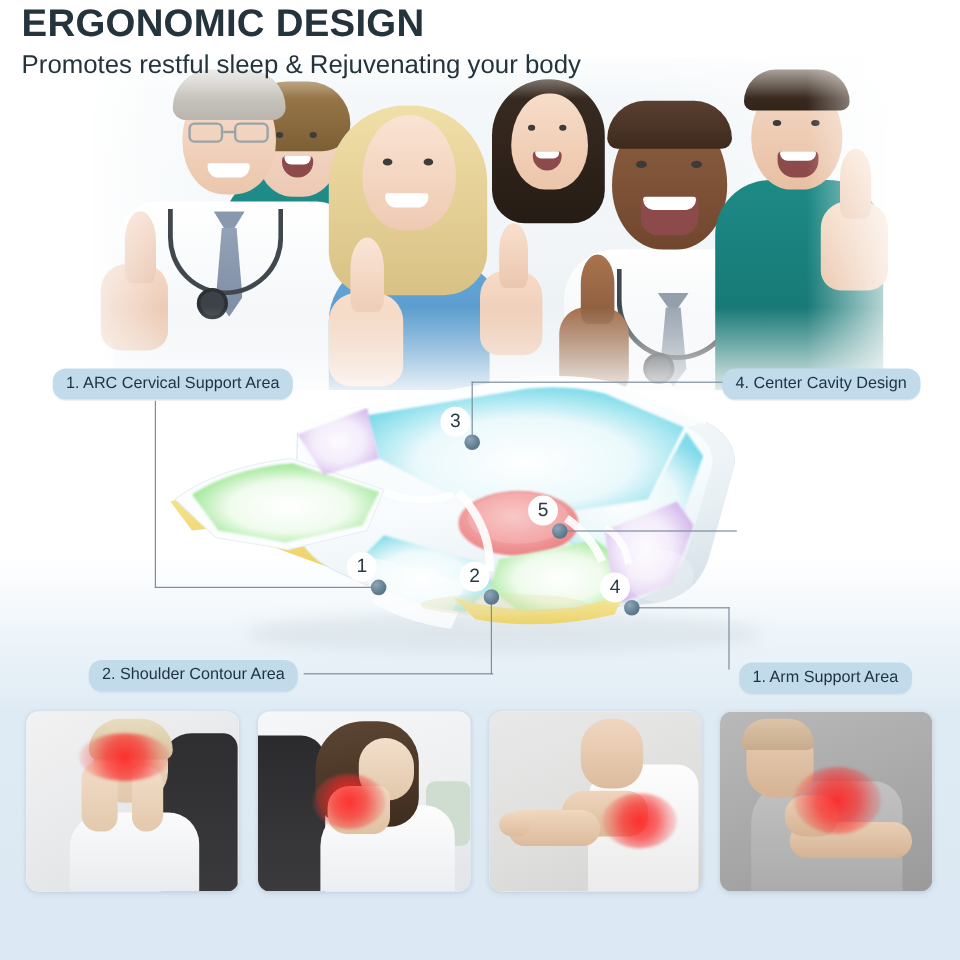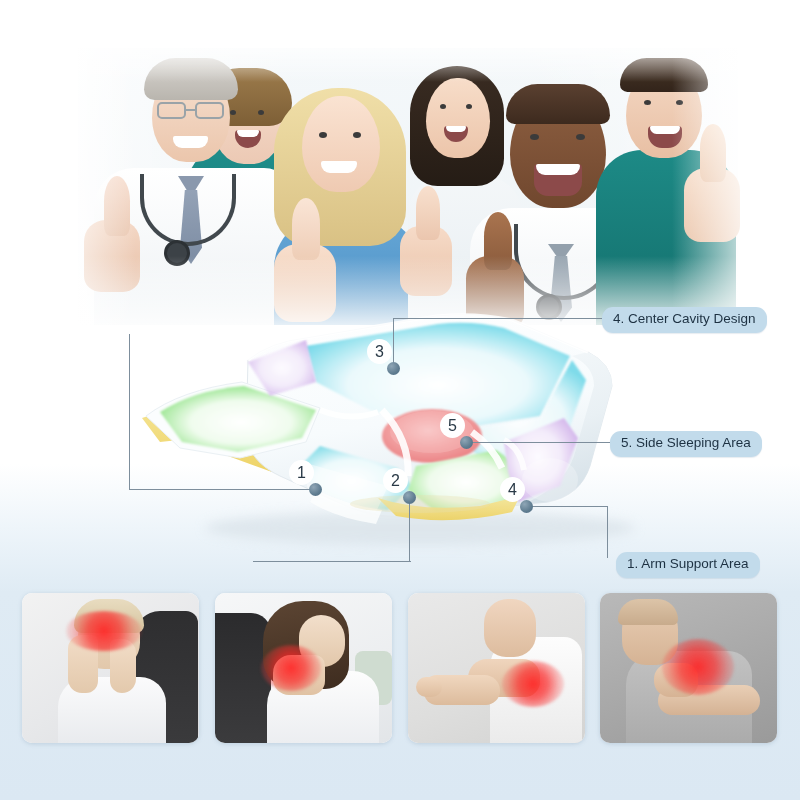--- a/index.html
+++ b/index.html
@@ -213,20 +213,24 @@
     background: radial-gradient(circle, rgba(255,35,35,0.92) 0%, rgba(250,40,40,0.7) 38%, rgba(245,60,60,0.30) 68%, rgba(255,90,90,0) 100%);
     filter: blur(1.5px);
   }
   .fig { position: absolute; }
 </style>
 </head>
 <body>
 
 <div id="page">
 
+  <div class="header">
+    <div class="title">ERGONOMIC DESIGN</div>
+    <div class="subtitle">Promotes restful sleep &amp; Rejuvenating your body</div>
+  </div>
 
   <div class="doctors-band">
     <div class="doctors-inner">
 
       <div class="doc">
         <div class="body-sh" style="left:108px;top:96px;width:128px;height:186px;background:linear-gradient(180deg,#1f8e8b 0%,#15706e 100%);border-radius:46px 46px 0 0;"></div>
         <div class="head" style="left:135px;top:32px;width:70px;height:84px;background:linear-gradient(180deg,#f6ddcd 0%,#ecc9b4 100%);"></div>
         <div class="hair" style="left:126px;top:20px;width:88px;height:58px;background:linear-gradient(180deg,#9d7c4c 0%,#7d5f36 100%);border-radius:46px 46px 30px 30px;"></div>
         <div class="eye" style="left:152px;top:62px;width:6px;height:5px;"></div>
         <div class="eye" style="left:180px;top:62px;width:6px;height:5px;"></div>
@@ -423,27 +427,28 @@
   <div class="leader v" style="left:409px;top:500px;height:62px;"></div>
 
   <div class="leader h" style="left:393px;top:318px;width:219px;"></div>
   <div class="leader v" style="left:393px;top:318px;height:50px;"></div>
 
   <div class="leader h" style="left:527px;top:506px;width:81px;"></div>
   <div class="leader v" style="left:607px;top:506px;height:52px;"></div>
 
   <div class="leader h" style="left:466px;top:442px;width:148px;"></div>
 
-
+  <div class="callout" style="left:44px;top:307px;">1. ARC Cervical Support Area</div>
+
+  <div class="callout" style="left:74px;top:550px;">2. Shoulder Contour Area</div>
 
   <div class="callout" style="left:602px;top:307px;">4. Center Cavity Design</div>
 
   <div class="callout" style="left:616px;top:552px;">1. Arm Support Area</div>
 
-  <div class="callout" style="left:610px;top:431px;">5. Side Sleeping Area</div>
 
   <div class="marker" style="left:309px;top:483px;">
     <span class="dot"></span>
     <span class="num">1</span>
   </div>
 
   <div class="marker" style="left:403px;top:491px;">
     <span class="dot"></span>
     <span class="num">2</span>
   </div>

